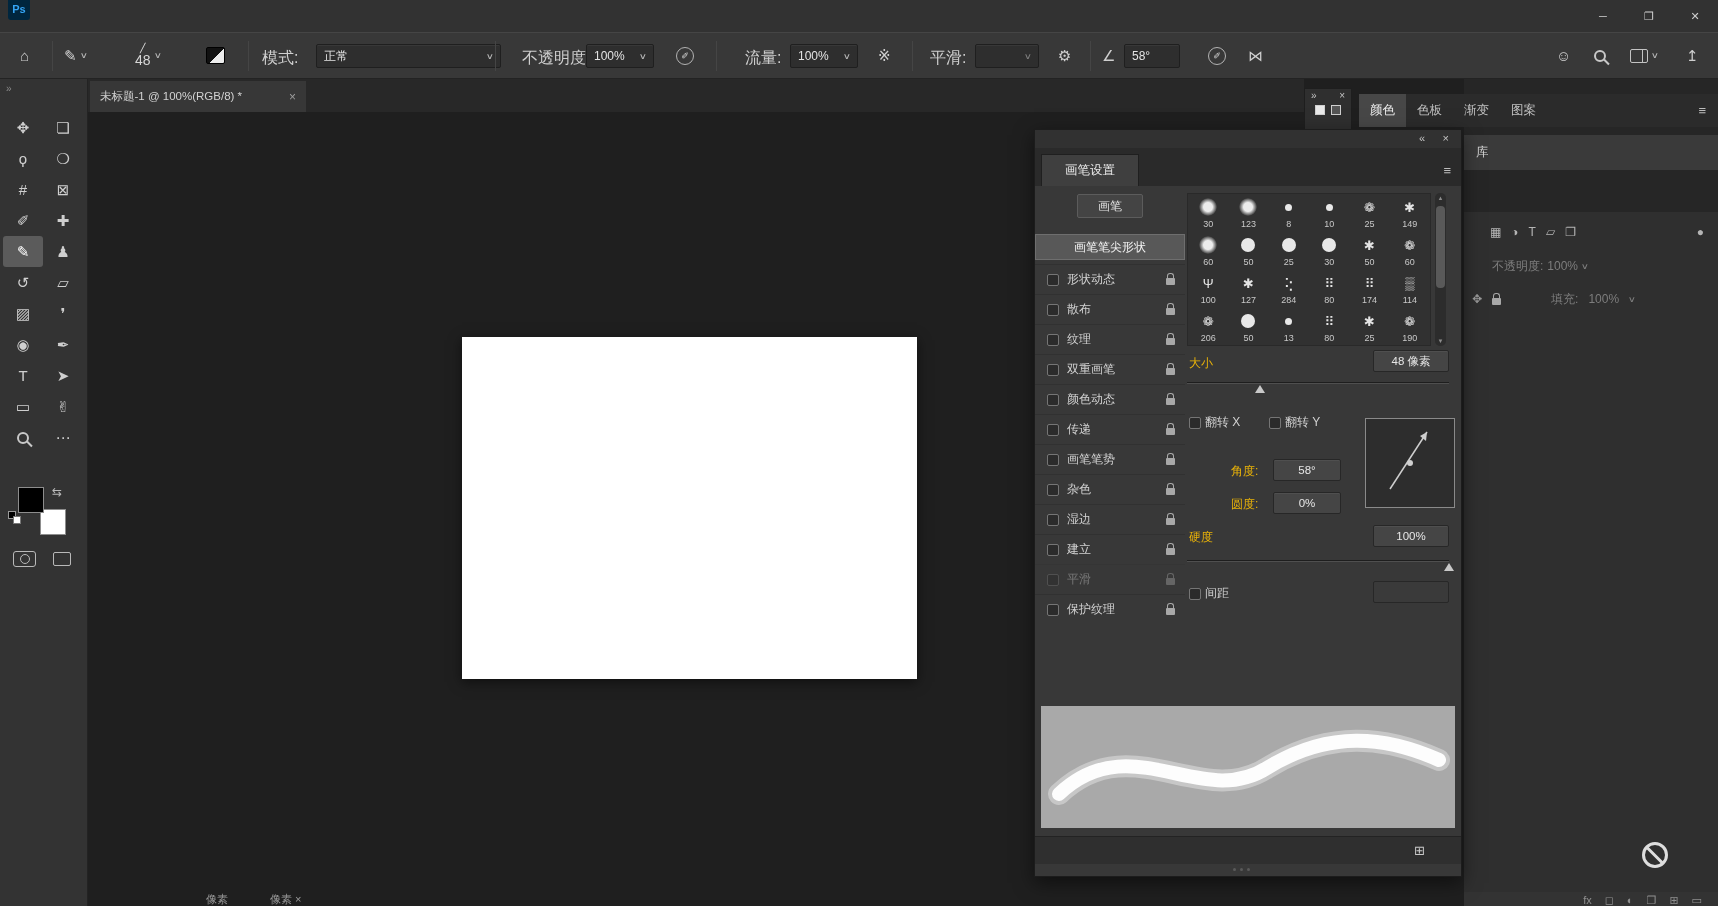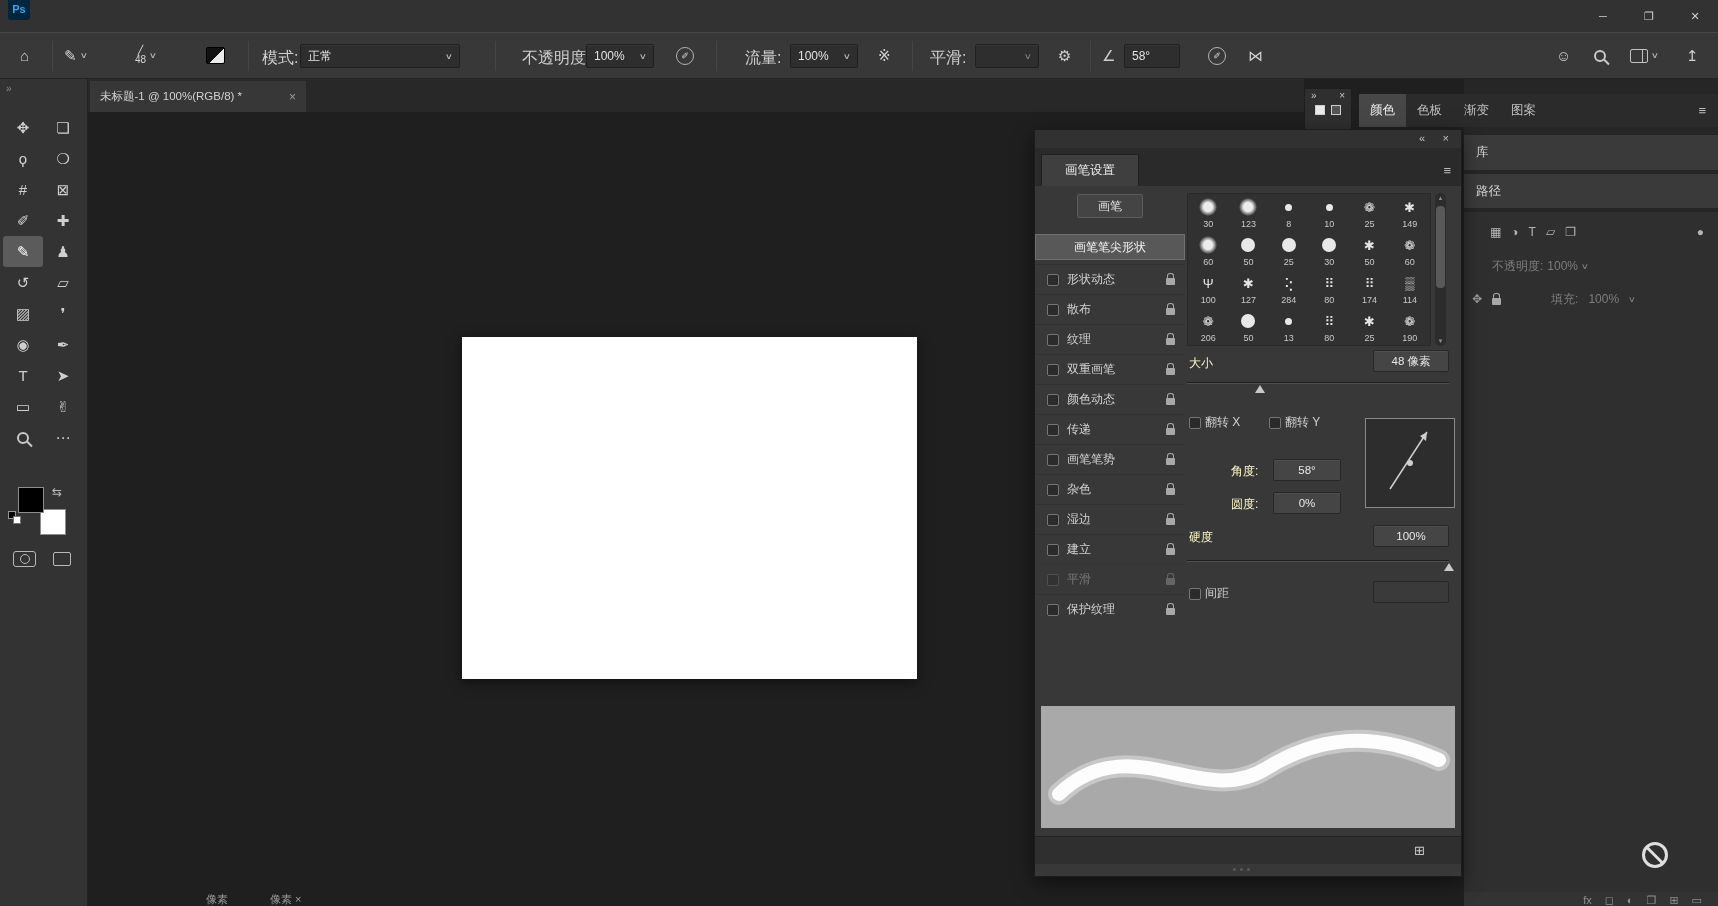--- a/index.html
+++ b/index.html
@@ -27,21 +27,21 @@
   .dim{color:#7d7d7d}
   .icon15{font-size:15px;color:#cfcfcf}
   .tog{width:19px;height:17px;border:1px solid #000;border-radius:2px;background:linear-gradient(135deg,#111 55%,#ececec 55%)}
   .press{width:18px;height:18px;border:1px solid #b3b3b3;border-radius:50%;display:flex;align-items:center;justify-content:center;font-size:9px;color:#cfcfcf}
   .mag{position:relative;width:12px;height:12px;border:2px solid #c8c8c8;border-radius:50%;display:inline-block}
   .mag:after{content:"";position:absolute;width:7px;height:2px;background:#c8c8c8;transform:rotate(45deg);right:-6px;bottom:-3px}
   .wsp{width:18px;height:14px;border:1px solid #c3c3c3;border-radius:2px;position:relative}
   .wsp:after{content:"";position:absolute;right:4px;top:0;bottom:0;width:1px;background:#c3c3c3}
   .stack{display:flex;flex-direction:column;align-items:center;line-height:1}
   .stack .s1{font-size:9px;color:#e8e8e8}
-  .stack .s2{font-size:10px;color:#d6d6d6}
+  .stack .s2{font-size:14px;color:#d6d6d6}
 
   
   .toolbar{left:0;top:79px;width:88px;height:827px;background:#333;border-right:1px solid #232323;z-index:40}
   .tb-grip{position:absolute;left:6px;top:4px;font-size:10px;color:#8a8a8a}
   #tools-grid{position:absolute;left:3px;top:33px;width:82px;display:grid;grid-template-columns:40px 40px;row-gap:0}
   .tool-cell{width:40px;height:31px;display:flex;align-items:center;justify-content:center;border-radius:3px}
   .tool-glyph{font-size:15px;color:#cfcfcf}
   .tool-cell.selected{background:#5b5b5b}
   .tool-cell.selected .tool-glyph{color:#fff}
   .swap{position:absolute;left:52px;top:406px;font-size:12px;color:#b9b9b9}
@@ -82,21 +82,21 @@
   .preset{display:flex;flex-direction:column;align-items:center;padding-top:2px}
   .thumb{height:22px;display:flex;align-items:center;justify-content:center}
   .t-soft{width:18px;height:18px;border-radius:50%;background:radial-gradient(circle,#ececec 0%,#ececec 35%,rgba(236,236,236,0) 72%)}
   .t-hard{width:14px;height:14px;border-radius:50%;background:#e8e8e8}
   .t-small{width:7px;height:7px;border-radius:50%;background:#e8e8e8}
   .t-glyph{font-size:13px;color:#e4e4e4;line-height:1}
   .pnum{font-size:9px;color:#c9c9c9;margin-top:1px}
   .vscroll{position:absolute;left:400px;top:63px;width:11px;height:153px;background:#2c2c2c;border-radius:5px}
   .vs-thumb{position:absolute;left:1px;top:13px;width:9px;height:82px;background:#595959;border-radius:4px}
   .vs-ar{position:absolute;left:0;width:11px;text-align:center;font-size:6px;color:#8d8d8d}
-  .bp-label{position:absolute;font-size:12px;color:#fef9c3;white-space:nowrap}
+  .bp-label{position:absolute;font-size:12px;color:#eab308;white-space:nowrap}
   .field{background:#454545;border:1px solid #272727;border-radius:2px;height:22px;display:flex;align-items:center;justify-content:center;font-size:11.5px;color:#e6e6e6;box-shadow:inset 0 1px 0 rgba(255,255,255,.06)}
   .field.off{background:#3a3a3a;box-shadow:none}
   .track{position:absolute;height:2px;background:#1e1e1e;border-bottom:1px solid #4f4f4f}
   .sl-thumb{position:absolute;width:0;height:0;border-left:5px solid transparent;border-right:5px solid transparent;border-bottom:8px solid #c9c9c9}
   .cbrow{position:absolute;display:flex;align-items:center;gap:4px;font-size:12px;color:#d2d2d2;white-space:nowrap}
   .angle-box{position:absolute;left:330px;top:288px;width:90px;height:90px;background:#2d2d2d;border:1px solid #8a8a8a}
   .stroke-preview{position:absolute;left:6px;top:576px;width:414px;height:122px;background:#a9a9a9}
   .bp-footer{position:absolute;left:0;top:706px;width:426px;height:28px;background:#2f2f2f;border-top:1px solid #232323;display:flex;align-items:center;justify-content:flex-end;padding-right:36px}
   .bp-footer span{font-size:13px;color:#c9c9c9}
   .bp-grip{position:absolute;left:198px;top:738px;width:30px;height:4px;display:flex;gap:4px}
@@ -157,21 +157,21 @@
       <span class="s1">╱</span>
       <span class="s2">48</span>
     </span>
     <span class="chev">∨</span>
   </div>
   <div class="ob-item" style="left:206px">
       <span class="tog"></span>
     </div>
   <div class="sep" style="left:248px"></div>
   <span class="opt-label" style="position:absolute;left:262px;top:15px">模式:</span>
-  <div class="dd" style="position:absolute;left:300px;top:11px;width:160px">
+  <div class="dd" style="position:absolute;left:316px;top:11px;width:185px">
     <span>正常</span>
     <span class="chev">∨</span>
   </div>
   <div class="sep" style="left:495px"></div>
   <span class="opt-label" style="position:absolute;left:522px;top:15px">不透明度:</span>
   <div class="dd" style="position:absolute;left:586px;top:11px;width:68px">
     <span>100%</span>
     <span class="chev">∨</span>
   </div>
   <div class="ob-item" style="left:676px">
@@ -313,23 +313,20 @@
 <div class="abs pasteboard">
   <div class="canvas"></div>
   <span class="status-frag" style="left:118px">像素</span>
   <span class="status-frag" style="left:182px">像素 ×</span>
 </div>
 
 <div class="abs dock">
   <div class="dock-hdr" style="top:56px">
       <span>库</span>
     </div>
-  <div class="dock-hdr" style="top:95px;height:34px">
-      <span>路径</span>
-    </div>
   <div class="layers">
     <div id="filter-icons">
         <span class="filter-ic">▦</span>
         <span class="filter-ic">◑</span>
         <span class="filter-ic">T</span>
         <span class="filter-ic">▱</span>
         <span class="filter-ic">❐</span>
         <span class="filter-ic">●</span>
       </div>
     <div class="lrow" style="top:39px;padding-left:28px;gap:4px">

